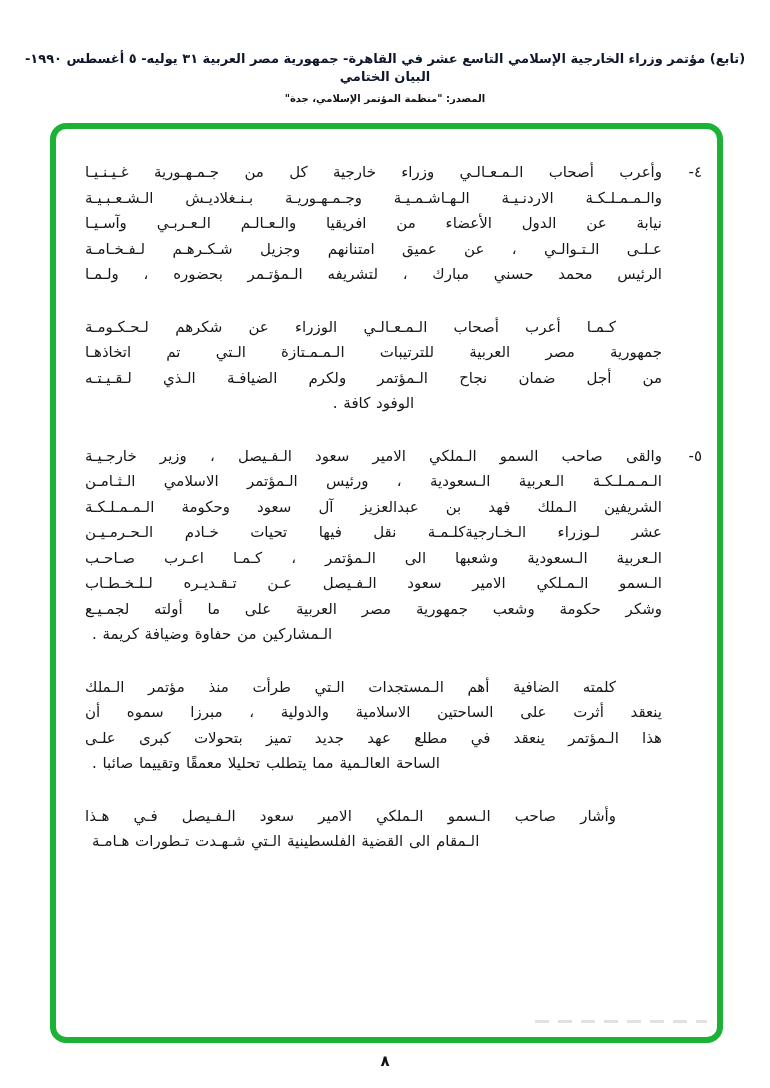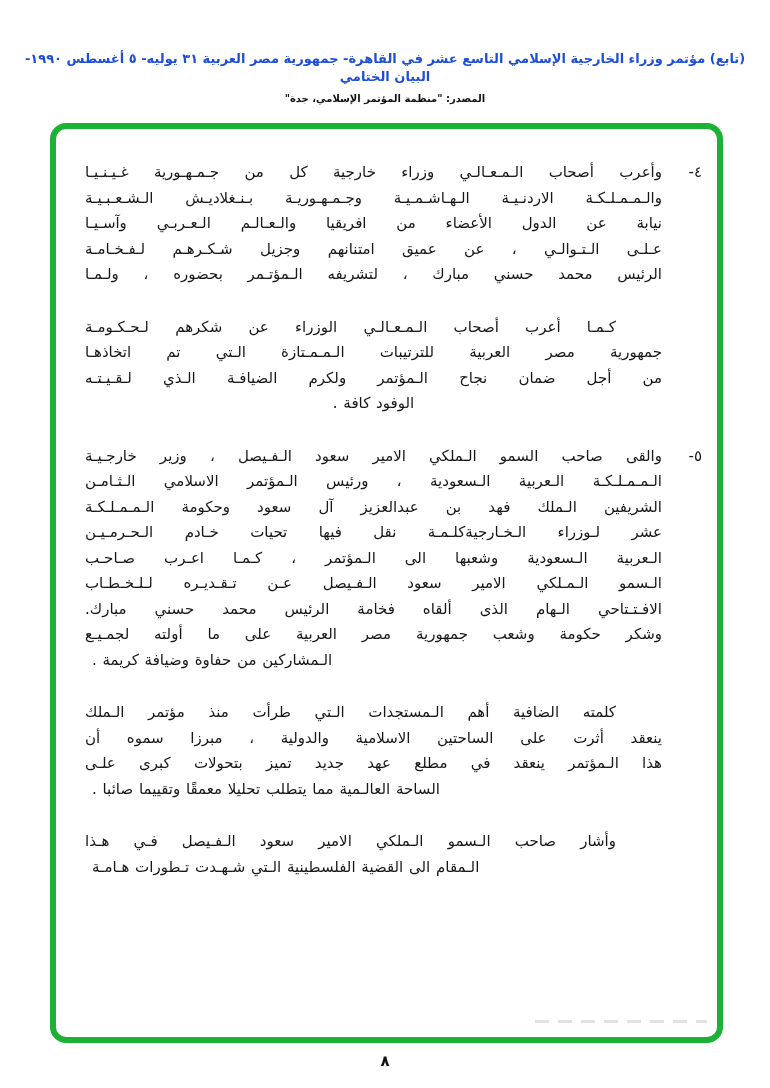--- a/index.html
+++ b/index.html
@@ -1,20 +1,20 @@
 <!DOCTYPE html>
 <html lang="ar" style="--accent: #1cb236;"><head>
 <meta charset="utf-8">
 <style>
   * { margin:0; padding:0; box-sizing:border-box; }
   html,body { width:770px; height:1088px; background:#ffffff; }
   body { position:relative; font-family:"DejaVu Sans", sans-serif; color:#1b1b1b; overflow:hidden; }
 
   .header { position:absolute; top:50px; left:18px; right:18px; text-align:center; direction:rtl; }
-  .header .title  { font-size:13px; font-weight:bold; color:#1d4ed8; line-height:1.35; }
+  .header .title  { font-size:13px; font-weight:bold; color:#0f172a; line-height:1.35; }
   .header .source { font-size:10px; font-weight:bold; color:#101010; margin-top:8px; }
 
   .hl-box { position:absolute; left:50px; top:123px; width:673px; height:920px;
             border:6px solid var(--accent,#1cb236); border-radius:16px; background:transparent; }
 
   .content { position:absolute; top:160px; left:85px; width:625px; direction:rtl;
              font-size:15px; line-height:25.5px; color:#171717; }
   .para { display:flex; margin-bottom:27px; }
   .num  { flex:0 0 48px; text-align:right; padding-right:8px; font-size:15px; }
   .ptxt { flex:1 1 auto; min-width:0; }
@@ -65,21 +65,20 @@
 
   <div class="para">
     <div class="num">٥-</div>
     <div class="ptxt">
       <div class="ln">والقى صاحب السمو الـملكي الامير سعود الـفـيصل ، وزير خارجـيـة</div>
       <div class="ln">الـمـمـلـكـة الـعربية الـسعودية ، ورئيس الـمؤتمر الاسلامي الـثـامـن</div>
       <div class="ln">الشريفين الـملك فهد بن عبدالعزيز آل سعود وحكومة الـمـمـلـكـة</div>
       <div class="ln">عشر لـوزراء الـخـارجيةكلـمـة نقل فيها تحيات خـادم الـحـرمـيـن</div>
       <div class="ln">الـعربية الـسعودية وشعبها الى الـمؤتمر ، كـمـا اعـرب صـاحـب</div>
       <div class="ln">الـسمو الـمـلكي الامير سعود الـفـيصل عـن تـقـديـره لـلـخـطـاب</div>
-      <div class="ln">الافـتـتاحي الـهام الذى ألقاه فخامة الرئيس محمد حسني مبارك.</div>
       <div class="ln">وشكر حكومة وشعب جمهورية مصر العربية على ما أولته لجمـيـع</div>
       <div class="ln end-l">الـمشاركين من حفاوة وضيافة كريمة .</div>
     </div>
   </div>
 
   <div class="para indent">
     <div class="num"></div>
     <div class="ptxt">
       <div class="ln">كلمته الضافية أهم الـمستجدات الـتي طرأت منذ مؤتمر الـملك</div>
       <div class="ln">ينعقد أثرت على الساحتين الاسلامية والدولية ، مبرزا سموه أن</div>

